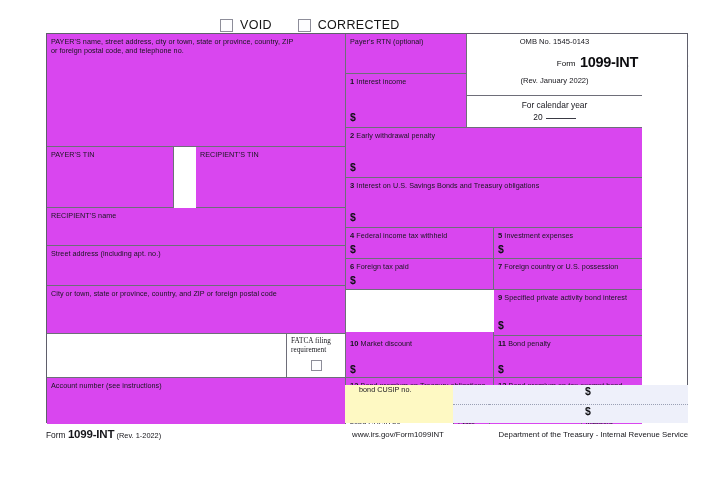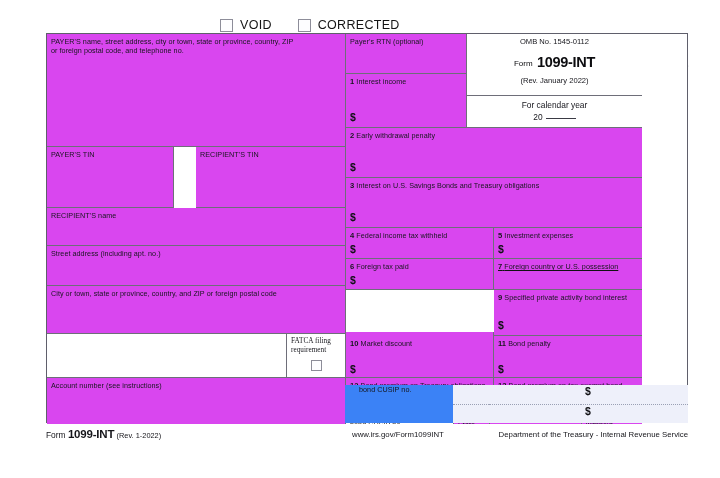--- a/index.html
+++ b/index.html
@@ -124,21 +124,21 @@
   }
 
   
   .omb-txt {
     text-align: center;
     font-size: 7.6px;
     color: #16161c;
     line-height: 10px;
   }
   .form-num-line {
-    text-align: center;
+    text-align: right;
     margin-top: 5px;
     color: #0c0c0f;
   }
   .form-word { font-size: 8px; }
   .form-num {
     font-size: 14.5px;
     font-weight: bold;
     letter-spacing: -0.3px;
     vertical-align: -1px;
   }
@@ -238,21 +238,21 @@
 
     <div class="abs cell noright" style="left:299px; top:94px; width:296px; height:50px;">
       <div class="cap">
         <span class="num">2</span>
         <span>Early withdrawal penalty</span>
       </div>
       <span class="dollar" style="top:34px;">$</span>
     </div>
 
     <div class="abs cell nofill noright" style="left:420px; top:0; width:175px; height:62px;">
-      <div class="omb-txt">OMB No. 1545-0112</div>
+      <div class="omb-txt">OMB No. 1545-0143</div>
       <div class="form-num-line">
         <span class="form-word">Form</span>
         <span class="form-num">1099-INT</span>
       </div>
       <div class="rev-line">(Rev. January 2022)</div>
     </div>
 
     <div class="abs cell nofill noright" style="left:420px; top:62px; width:175px; height:32px;">
       <div class="calyear">For calendar year</div>
       <div class="calyear">
@@ -307,21 +307,21 @@
       <span class="dollar" style="top:16px;">$</span>
     </div>
 
     <div class="abs cell" style="left:299px; top:225px; width:148px; height:31px;">
       <div class="cap">
         <span class="num">6</span>
         <span>Foreign tax paid</span>
       </div>
       <span class="dollar" style="top:16px;">$</span>
     </div>
-    <div class="abs cell noright" style="left:447px; top:225px; width:148px; height:31px;text-decoration:underline;">
+    <div class="abs cell noright" style="left:447px; top:225px; width:148px; height:31px;">
       <div class="cap">
         <span class="num">7</span>
         <span>Foreign country or U.S. possession</span>
       </div>
     </div>
 
     <div class="abs cell" style="left:299px; top:256px; width:148px; height:46px;margin-top:42px;">
       <div class="cap">
         <span class="num">8</span>
         <span>Tax-exempt interest</span>
@@ -405,21 +405,21 @@
       <div class="cap">
         <span class="num">17</span>
         <span>State tax withheld</span>
       </div>
     </div>
 
   </div>
 
   <div class="abs" style="left:345px; top:385px; width:343px; height:38px; pointer-events:none;">
     <div style="position:absolute; left:0; top:0; width:108px; height:38px;
-                border-right:5px solid #8b5cf6; background:#3b82f6;">
+                border-right:5px solid #8b5cf6; background:#fef9c3;">
       <div class="cap" style="padding-left:14px;">bond CUSIP no.</div>
     </div>
     <div style="position:absolute; left:108px; top:0; width:36px; height:38px;
                 border-right:1px solid #6e6e79; background:#eef0fa;">
       <div class="dotline" style="top:19px; left:0; right:0;"></div>
     </div>
     <div style="position:absolute; left:144px; top:0; width:92px; height:38px;
                 border-right:1px solid #6e6e79; background:#eef0fa;">
       <div class="dotline" style="top:19px; left:0; right:0;"></div>
     </div>

